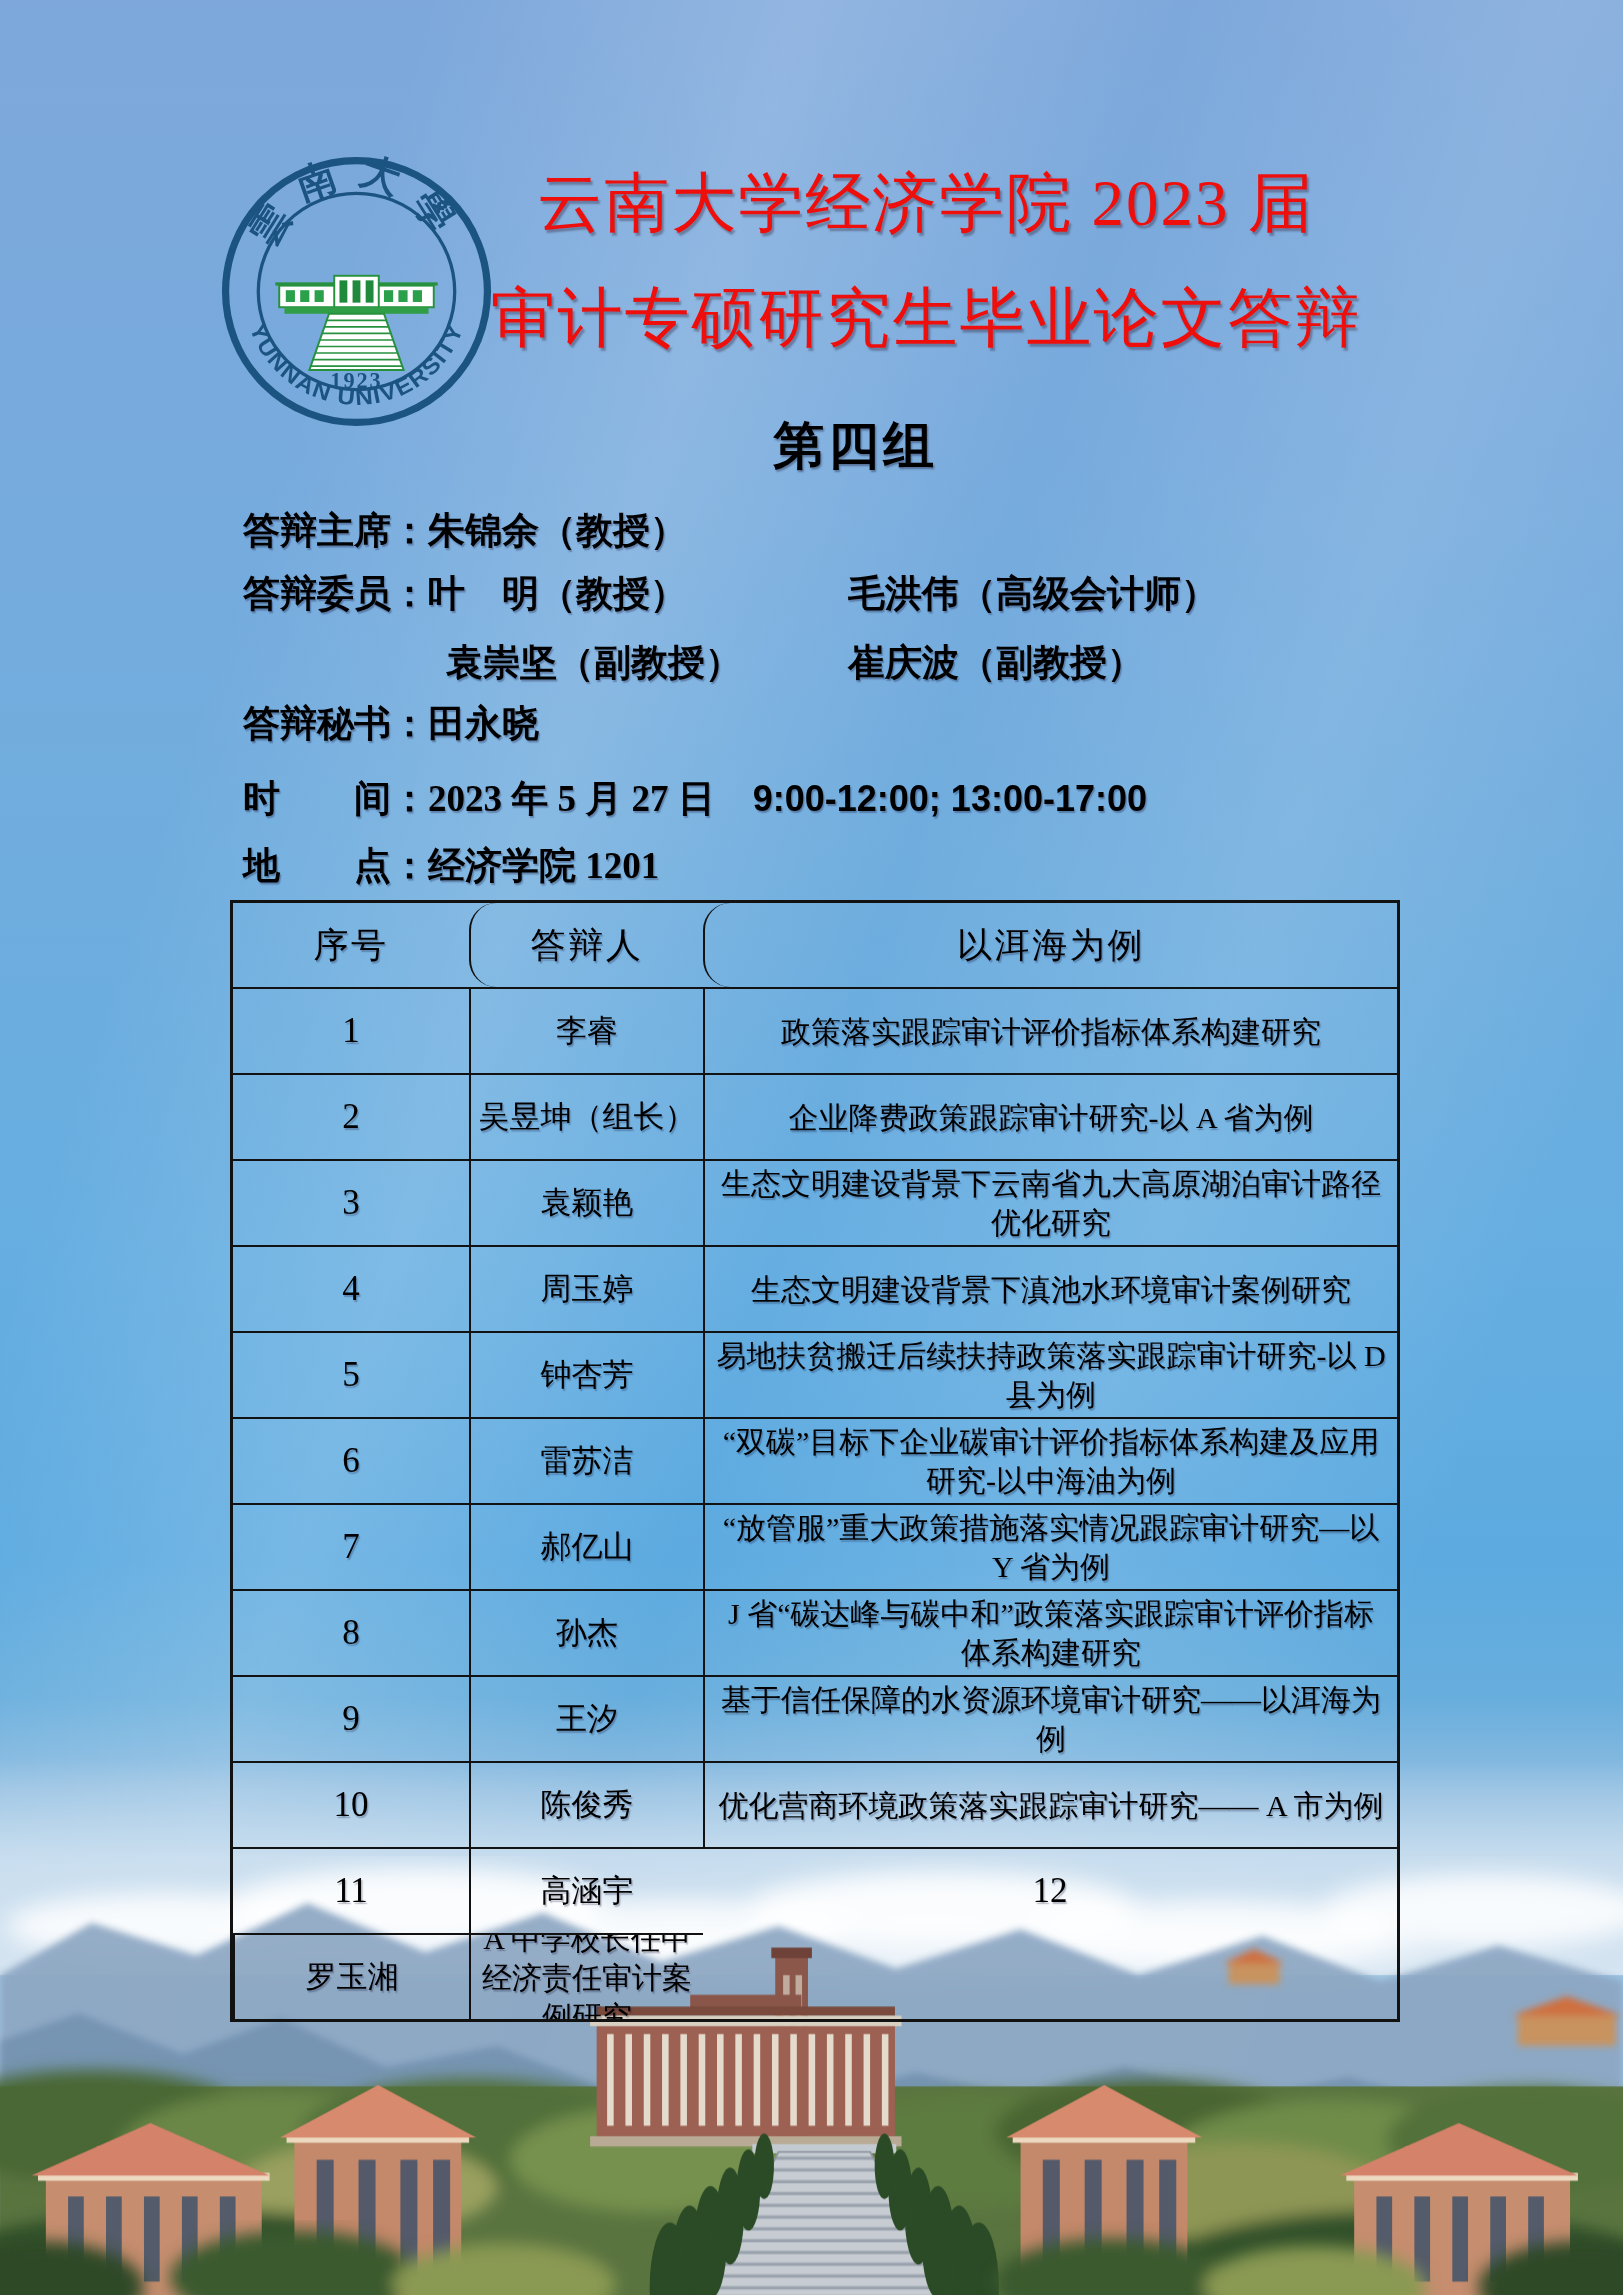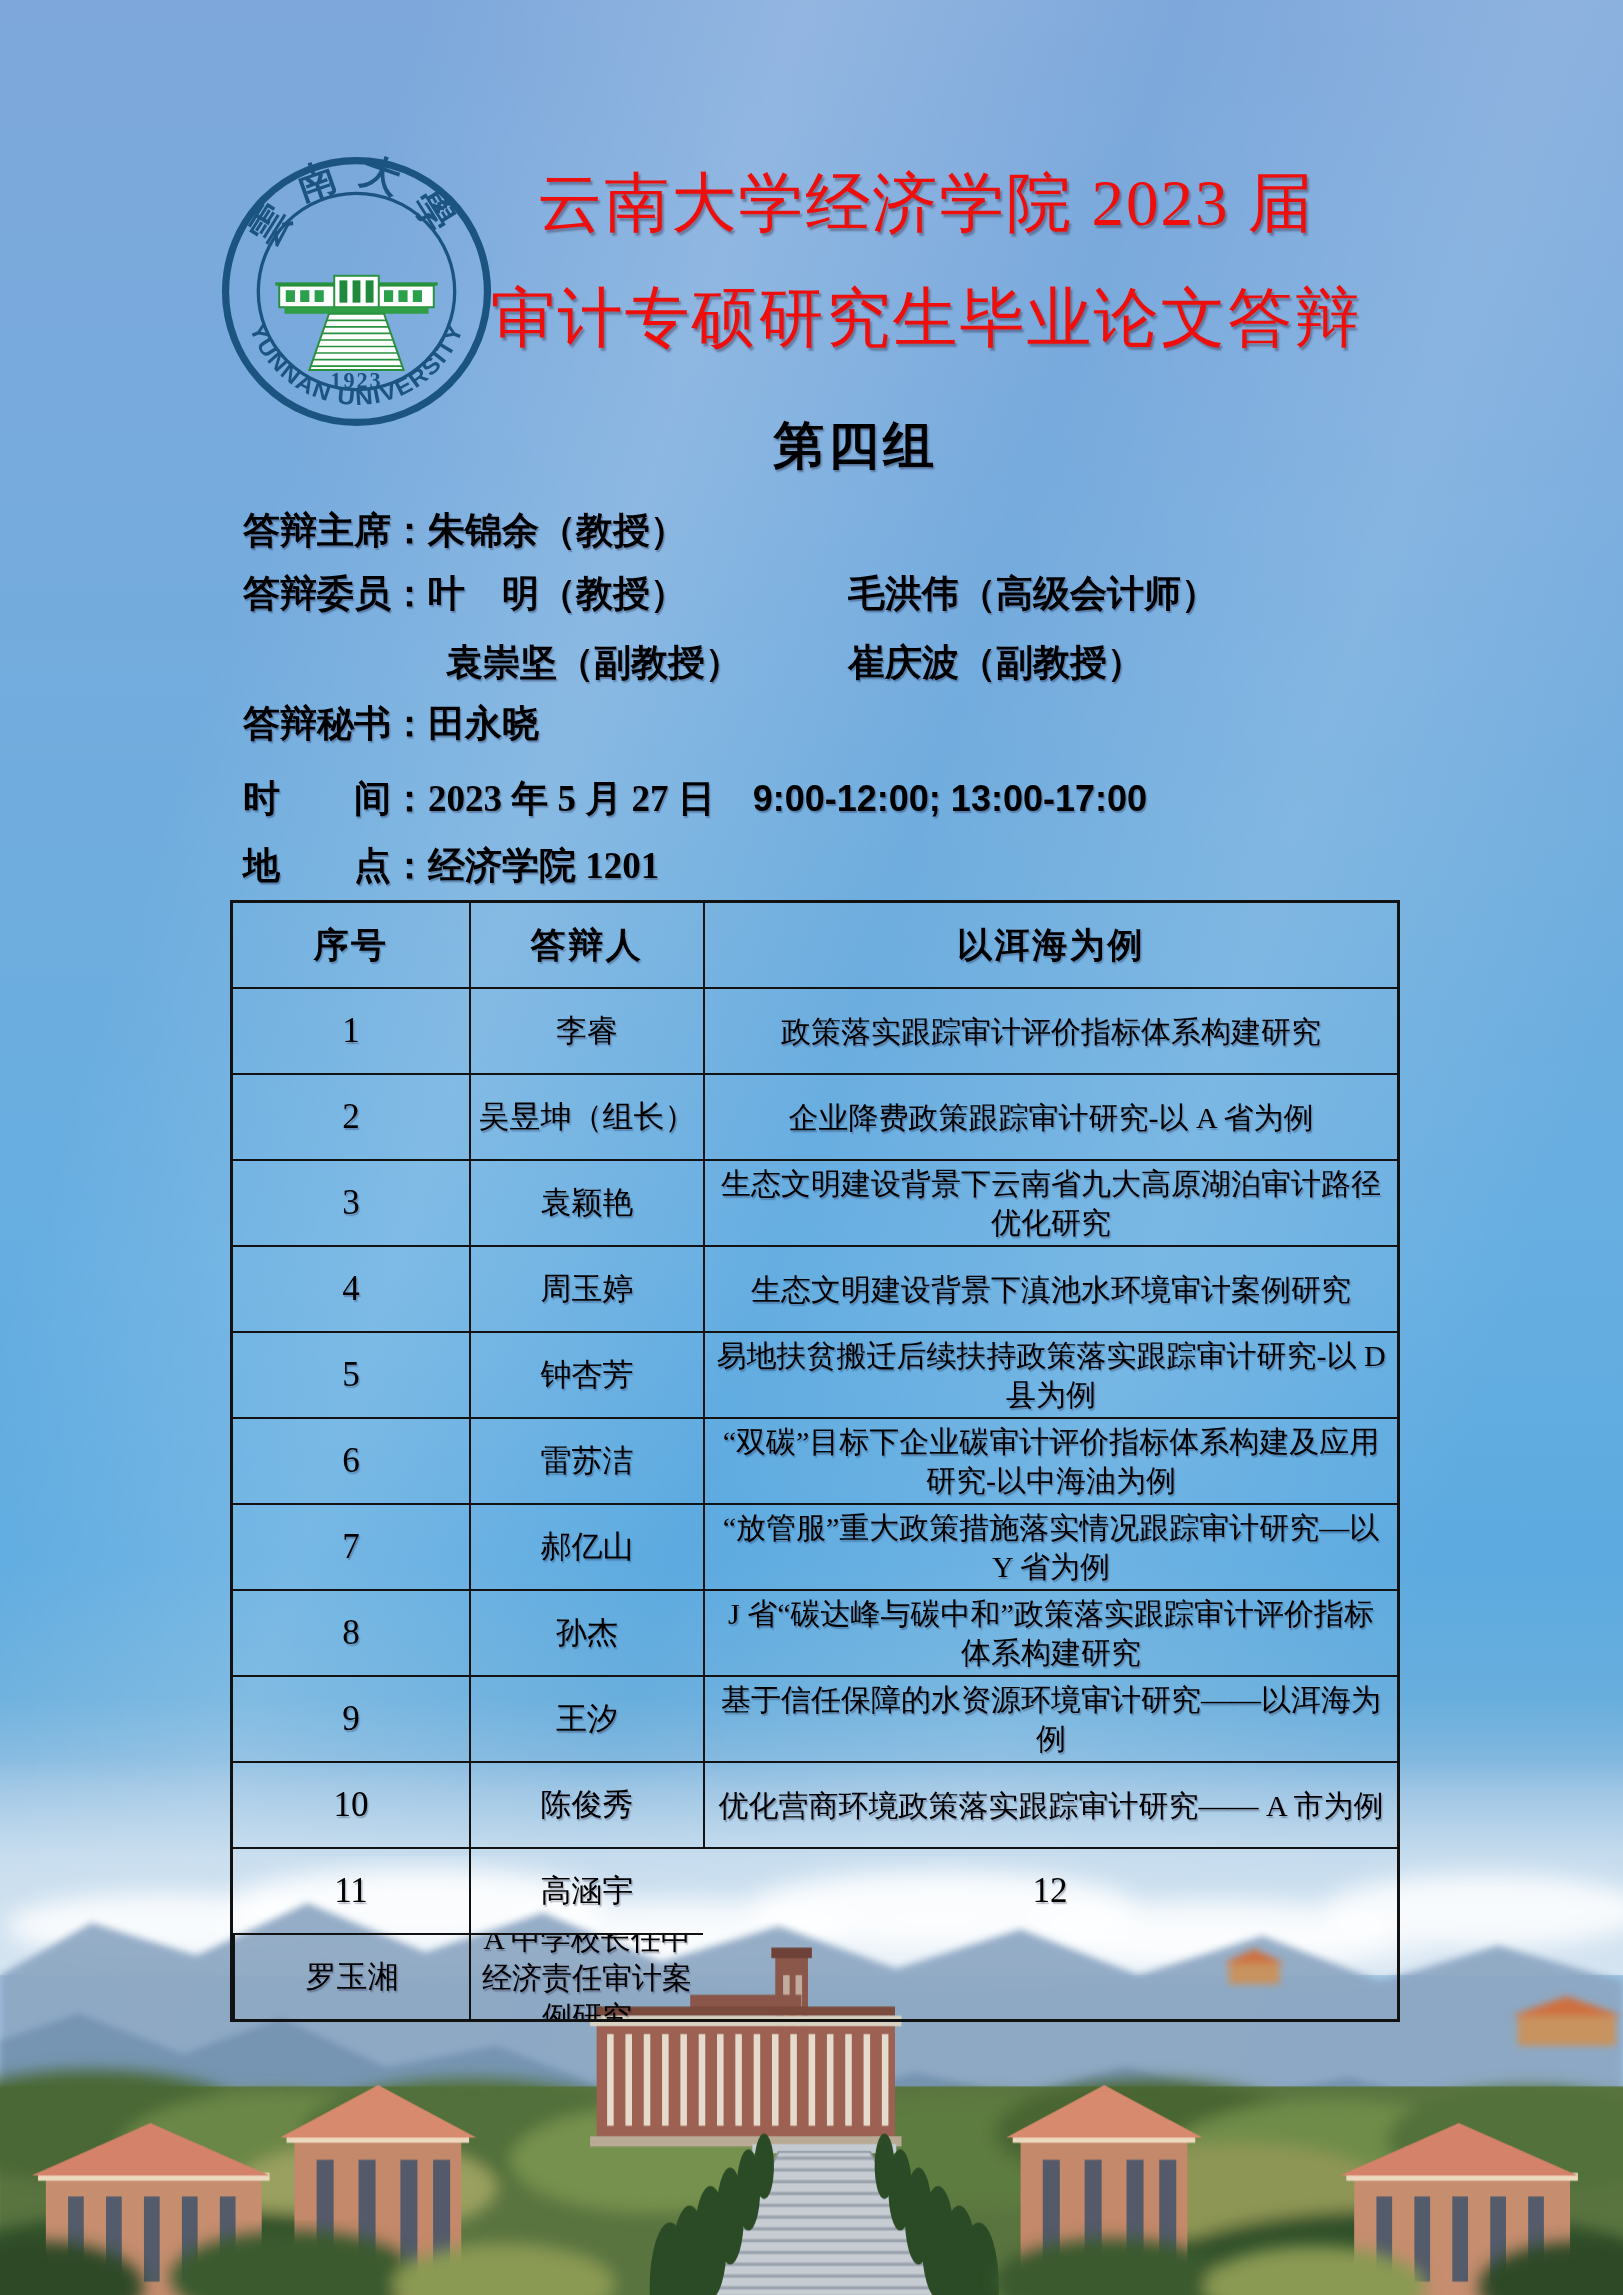--- a/index.html
+++ b/index.html
@@ -57,21 +57,21 @@
     color:var(--ink);
   }
   .tcell{
     border-left:2.6px solid var(--bd);border-top:2.6px solid var(--bd);
     display:flex;align-items:center;justify-content:center;
     text-align:center;box-sizing:border-box;overflow:hidden;
     text-shadow:1.3px 2px 1.3px rgba(20,20,60,.3);
   }
   .tcell.cfirst{border-left:none;}
   .tcell.rfirst{border-top:none;}
-  .hcell{font-weight:700;font-size:35px;letter-spacing:2.6px;}
+  .hcell{font-weight:400;font-size:35px;letter-spacing:2.6px;border-radius:27px;}
   .ncell{font-size:35px;font-family:var(--serif);}
   .pcell{font-size:31px;}
   .ttl{font-size:30px;line-height:39px;padding:0 9.2px;}
 </style>
 </head>
 <body>
 
 <div class="page">
 
   <div class="photo">

